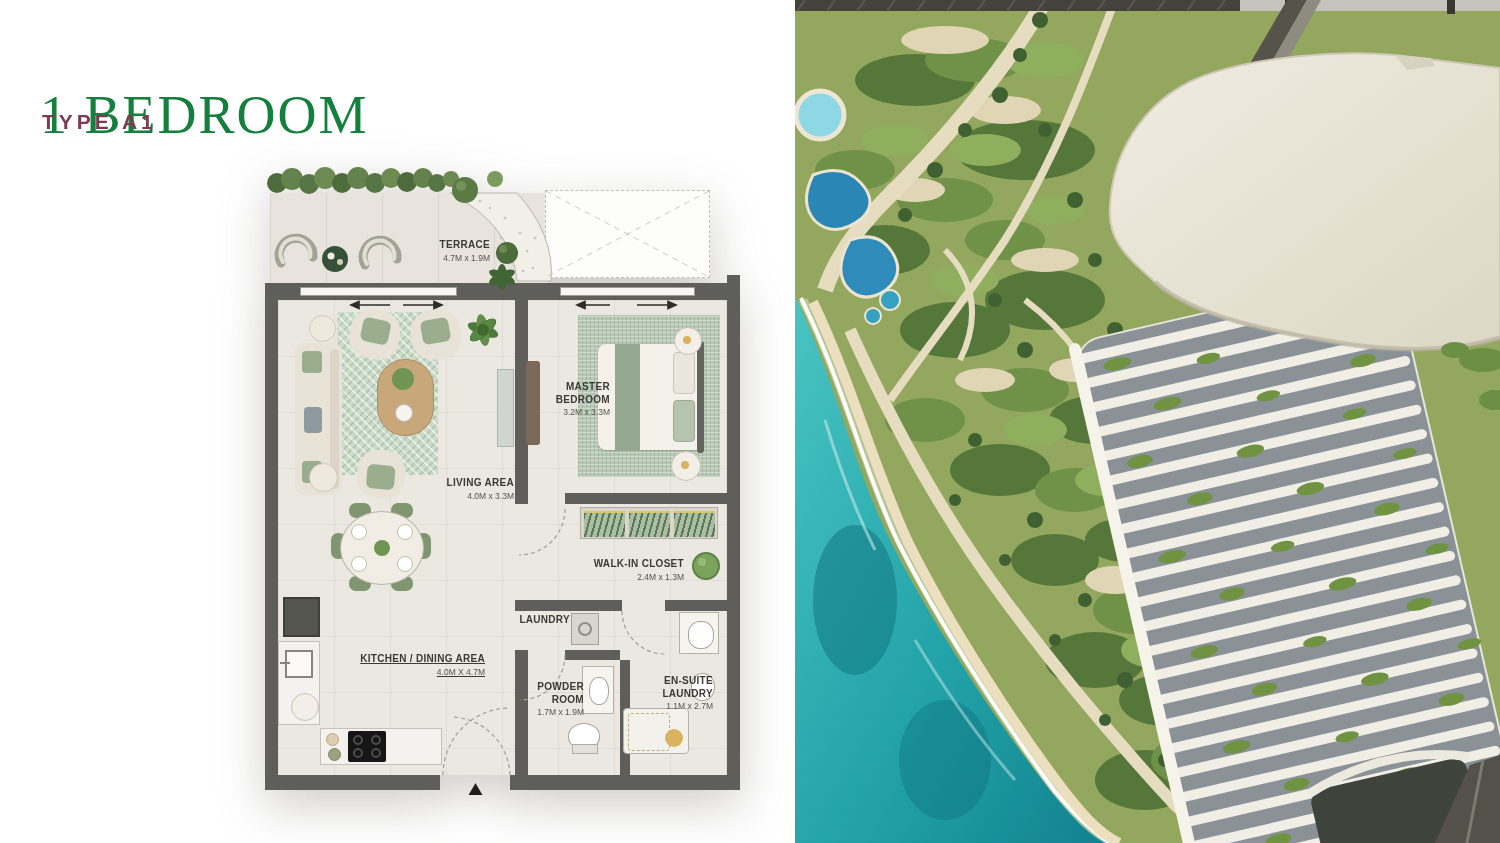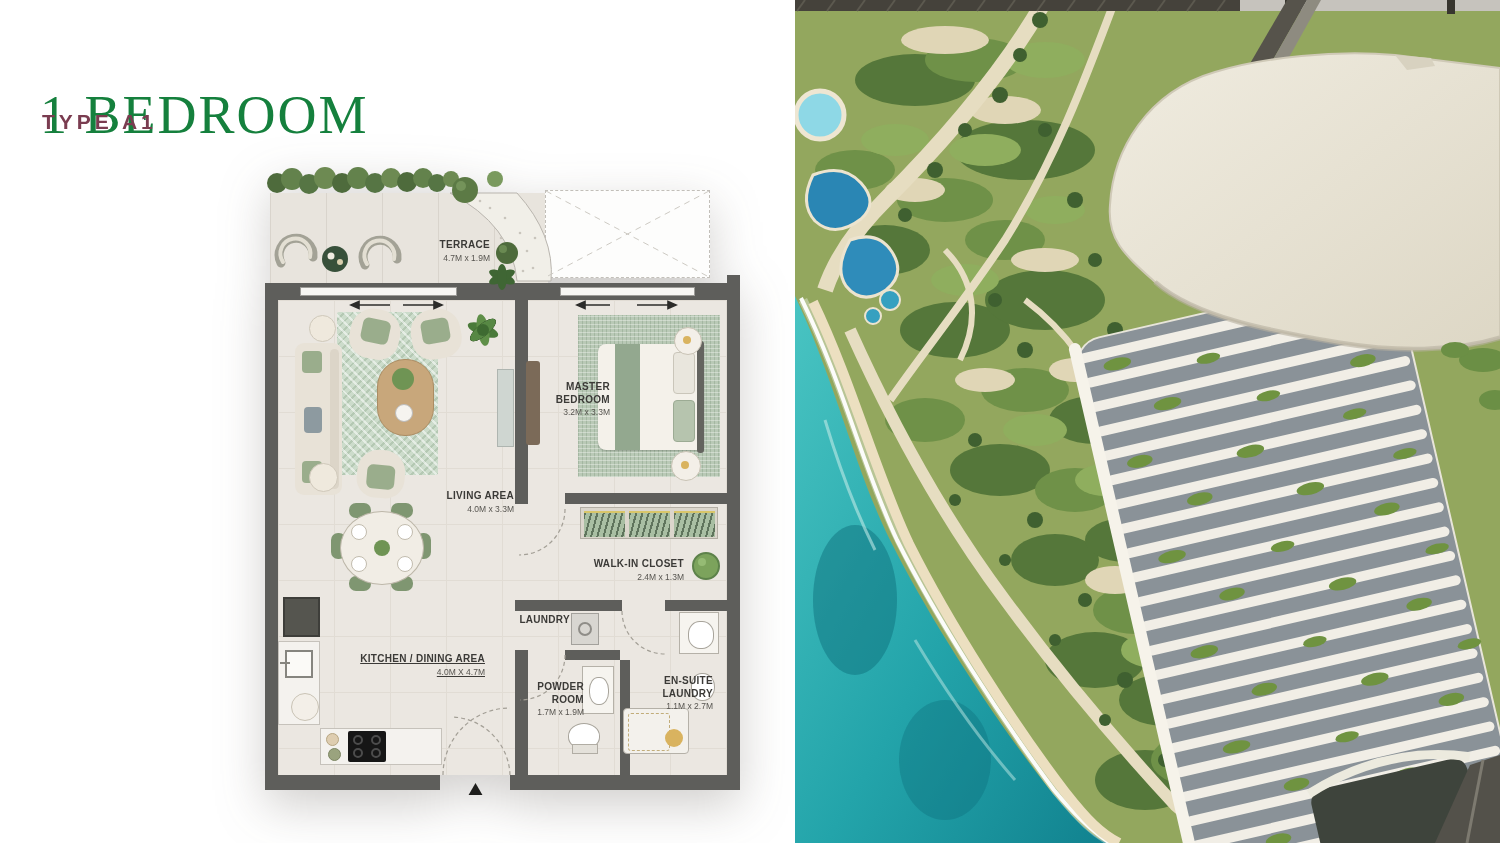--- a/index.html
+++ b/index.html
@@ -265,21 +265,21 @@
     </svg>
 
     <div class="label" style="left:125px;top:76px;width:100px;">
       <span class="nm">TERRACE</span>
       <span class="dm">4.7M x 1.9M</span>
       </div>
     <div class="label" style="left:265px;top:218px;width:80px;">
       <span class="nm">MASTER BEDROOM</span>
       <span class="dm">3.2M x 3.3M</span>
       </div>
-    <div class="label" style="left:149px;top:327px;width:100px;">
+    <div class="label" style="left:149px;top:314px;width:100px;">
       <span class="nm">LIVING AREA</span>
       <span class="dm">4.0M x 3.3M</span>
       </div>
     <div class="label" style="left:319px;top:395px;width:100px;">
       <span class="nm">WALK-IN CLOSET</span>
       <span class="dm">2.4M x 1.3M</span>
       </div>
     <div class="label" style="left:235px;top:451px;width:70px;">
       <span class="nm">LAUNDRY</span>
       </div>

